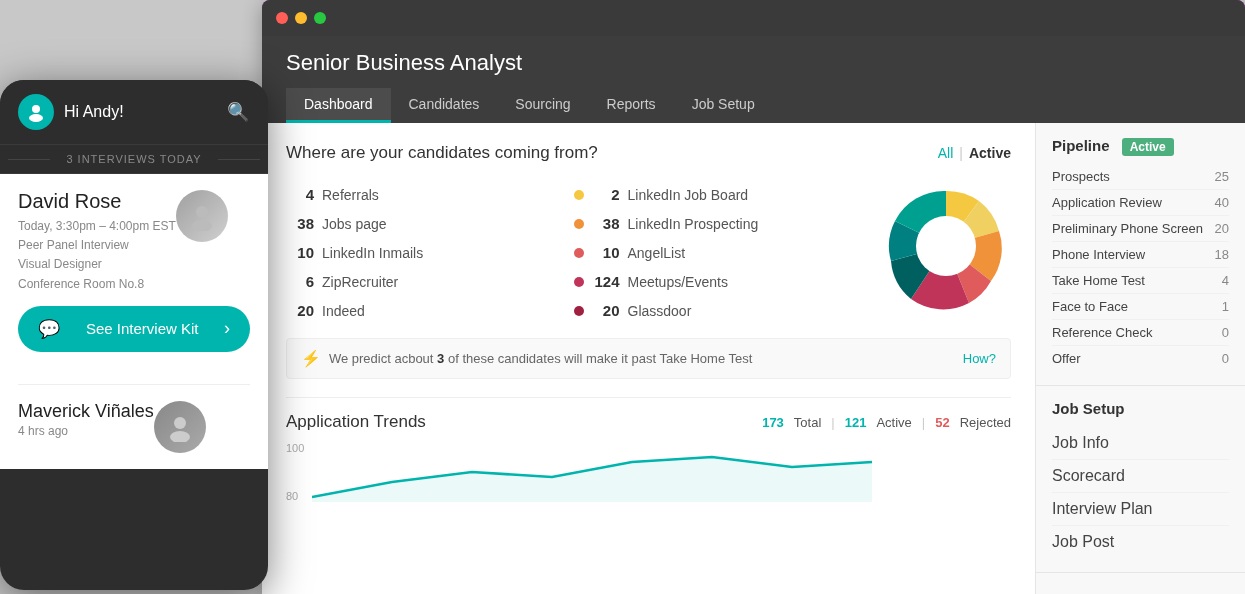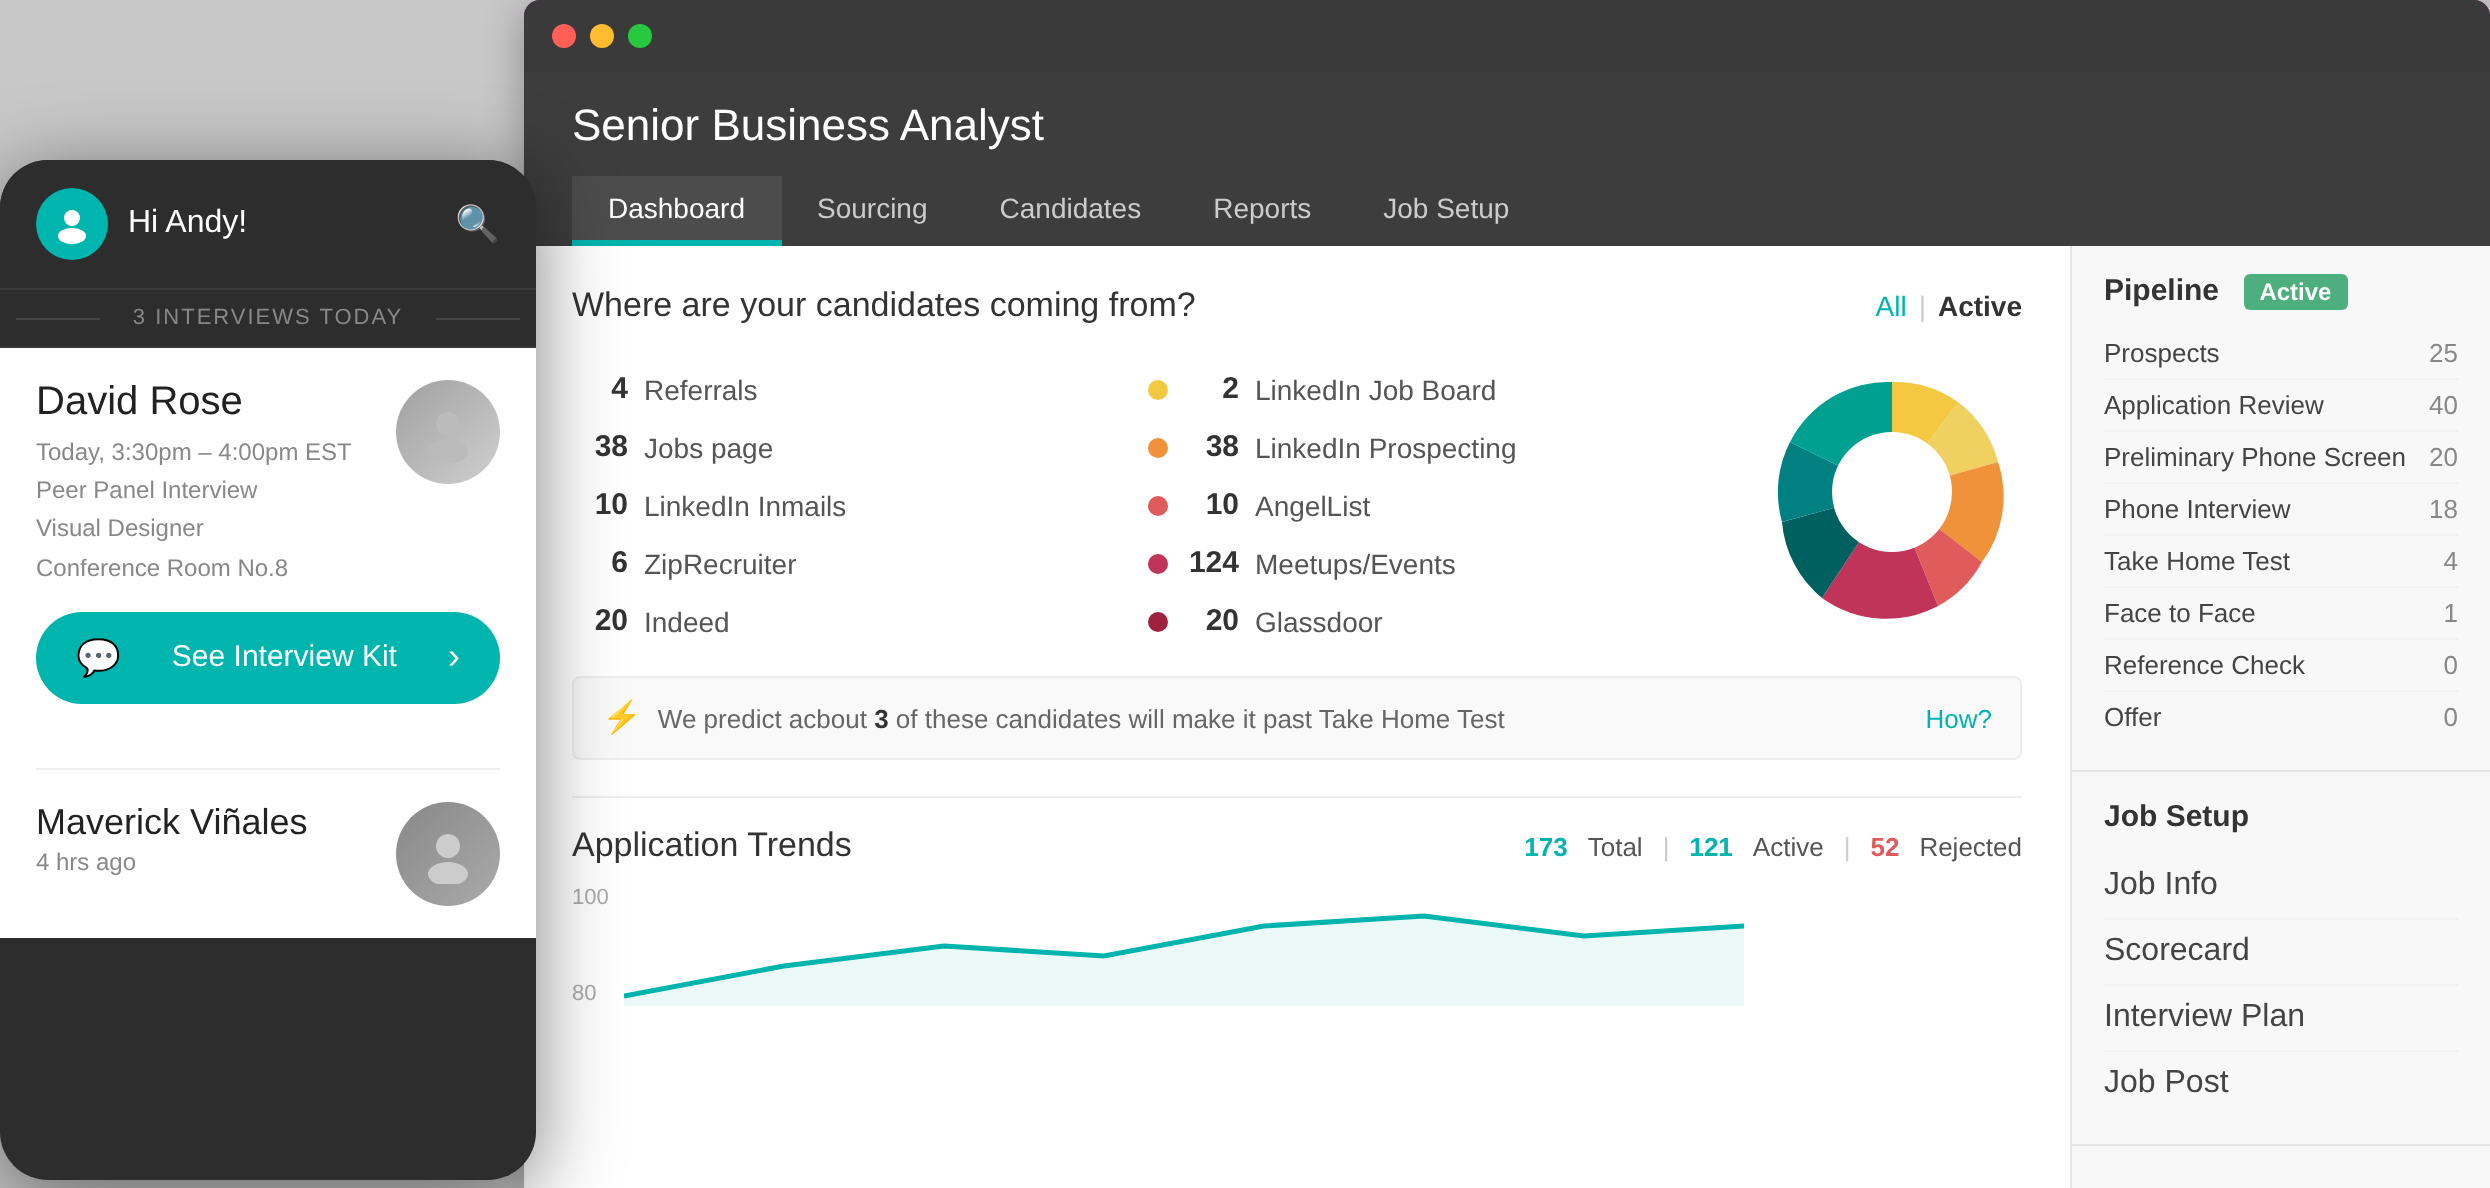--- a/index.html
+++ b/index.html
@@ -370,21 +370,21 @@
       padding: 0 0 16px;
     }
     .candidate-name {
       font-size: 20px;
       color: #222;
       font-weight: 400;
       margin-bottom: 4px;
     }
     .candidate-header-row {
       display: flex;
-      justify-content: space-between;
+      justify-content: flex-start;
       align-items: flex-start;
     }
     .candidate-info {
       font-size: 12px;
       color: #888;
       line-height: 1.6;
     }
     .candidate-avatar {
       width: 52px; height: 52px;
       border-radius: 50%;
@@ -454,22 +454,22 @@
   <div class="browser-titlebar">
     <div class="traffic-light tl-red"></div>
     <div class="traffic-light tl-yellow"></div>
     <div class="traffic-light tl-green"></div>
   </div>
 
   <div class="app-header">
     <div class="app-title">Senior Business Analyst</div>
     <nav class="nav-tabs">
       <a class="nav-tab active">Dashboard</a>
+      <a class="nav-tab">Candidates</a>
       <a class="nav-tab">Sourcing</a>
-      <a class="nav-tab">Candidates</a>
       <a class="nav-tab">Reports</a>
       <a class="nav-tab">Job Setup</a>
     </nav>
   </div>
 
   <div class="main-content">
 
     <div class="center-panel">
 
       <div class="section-header">

